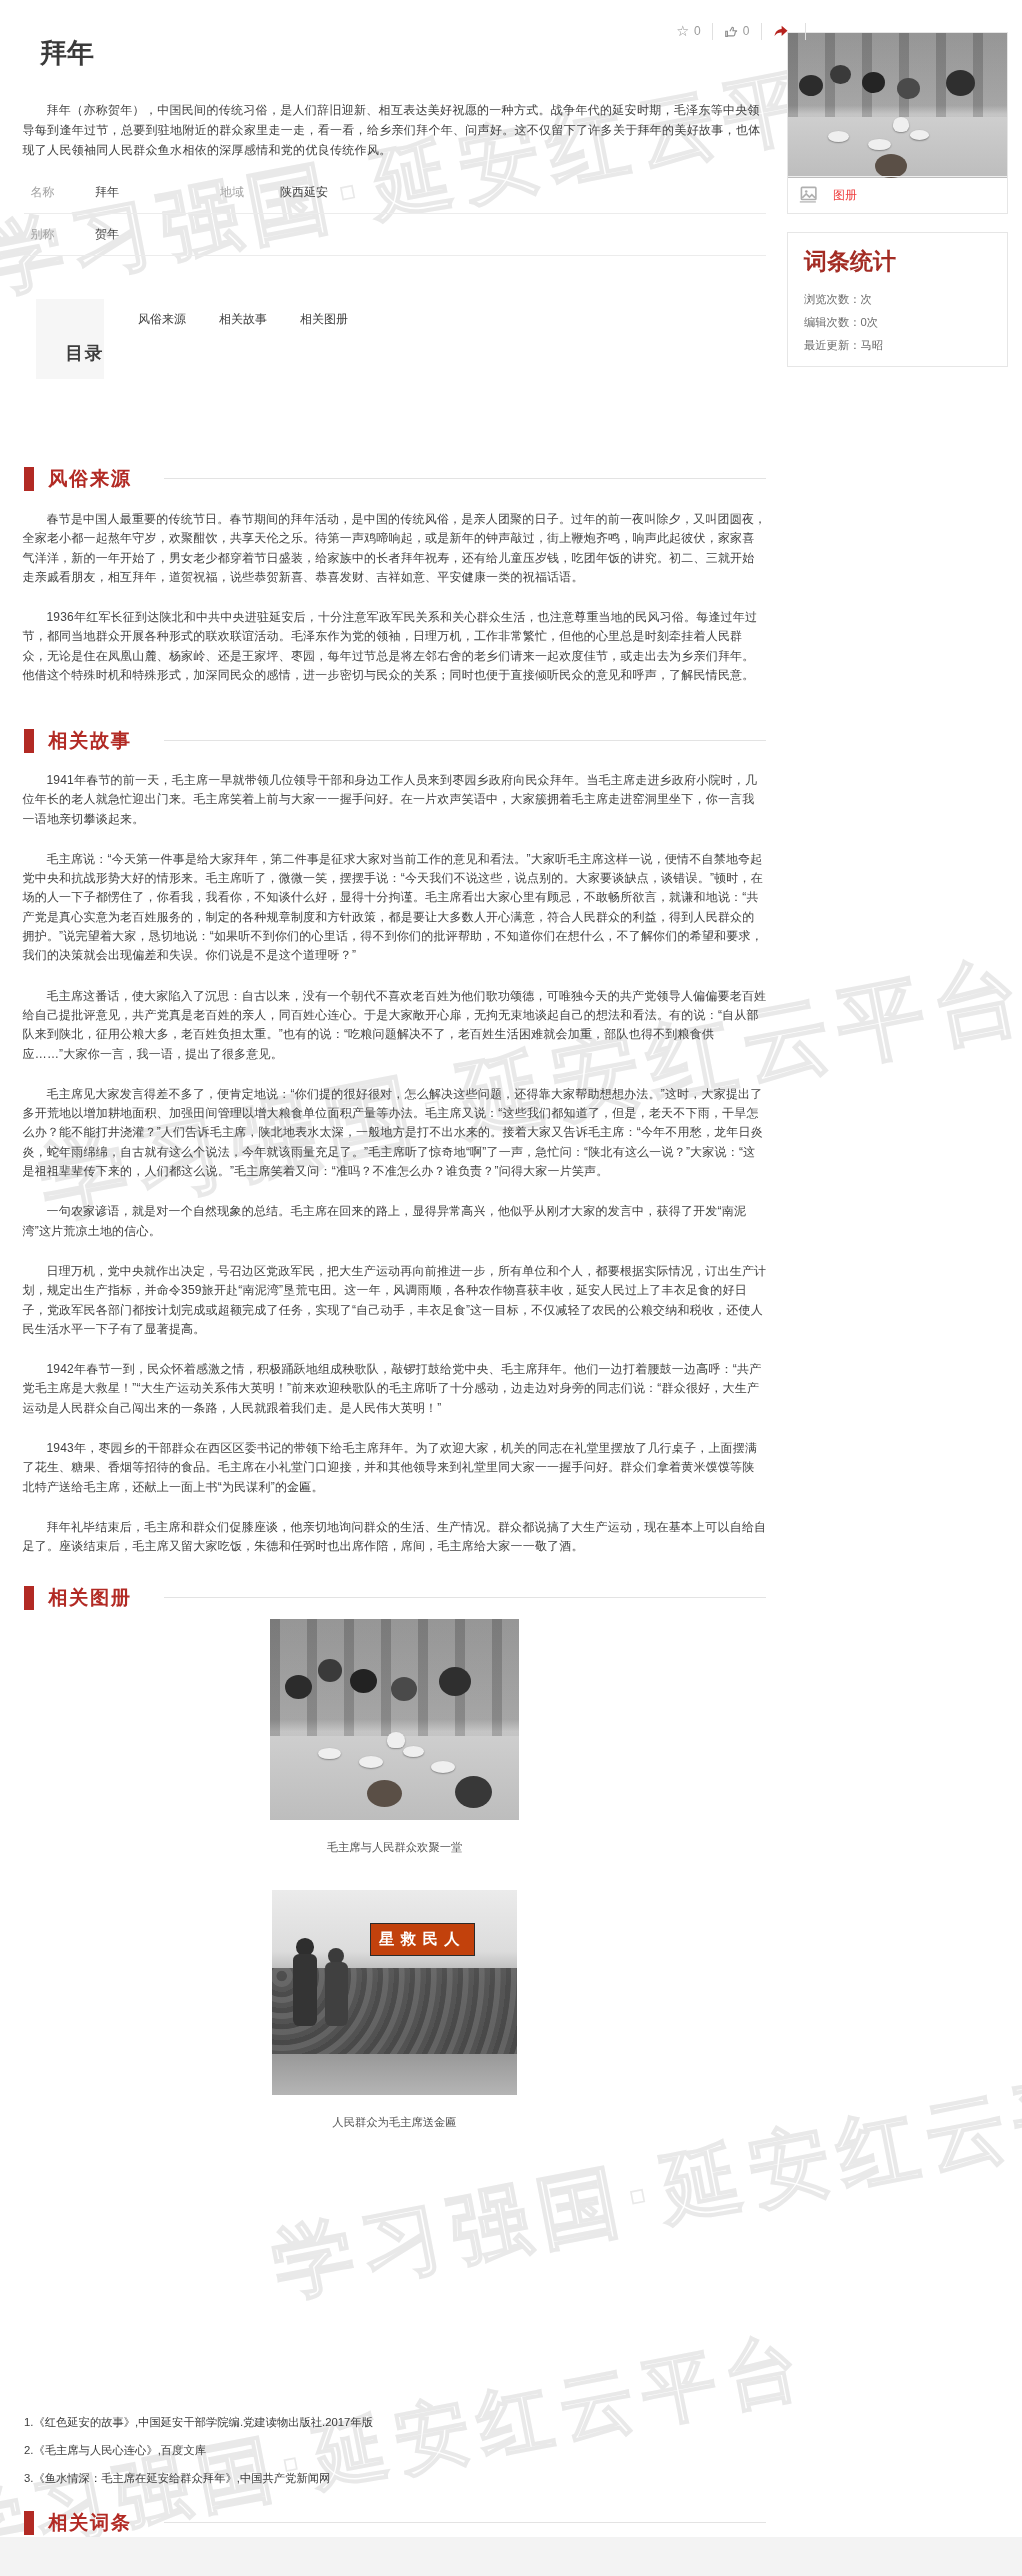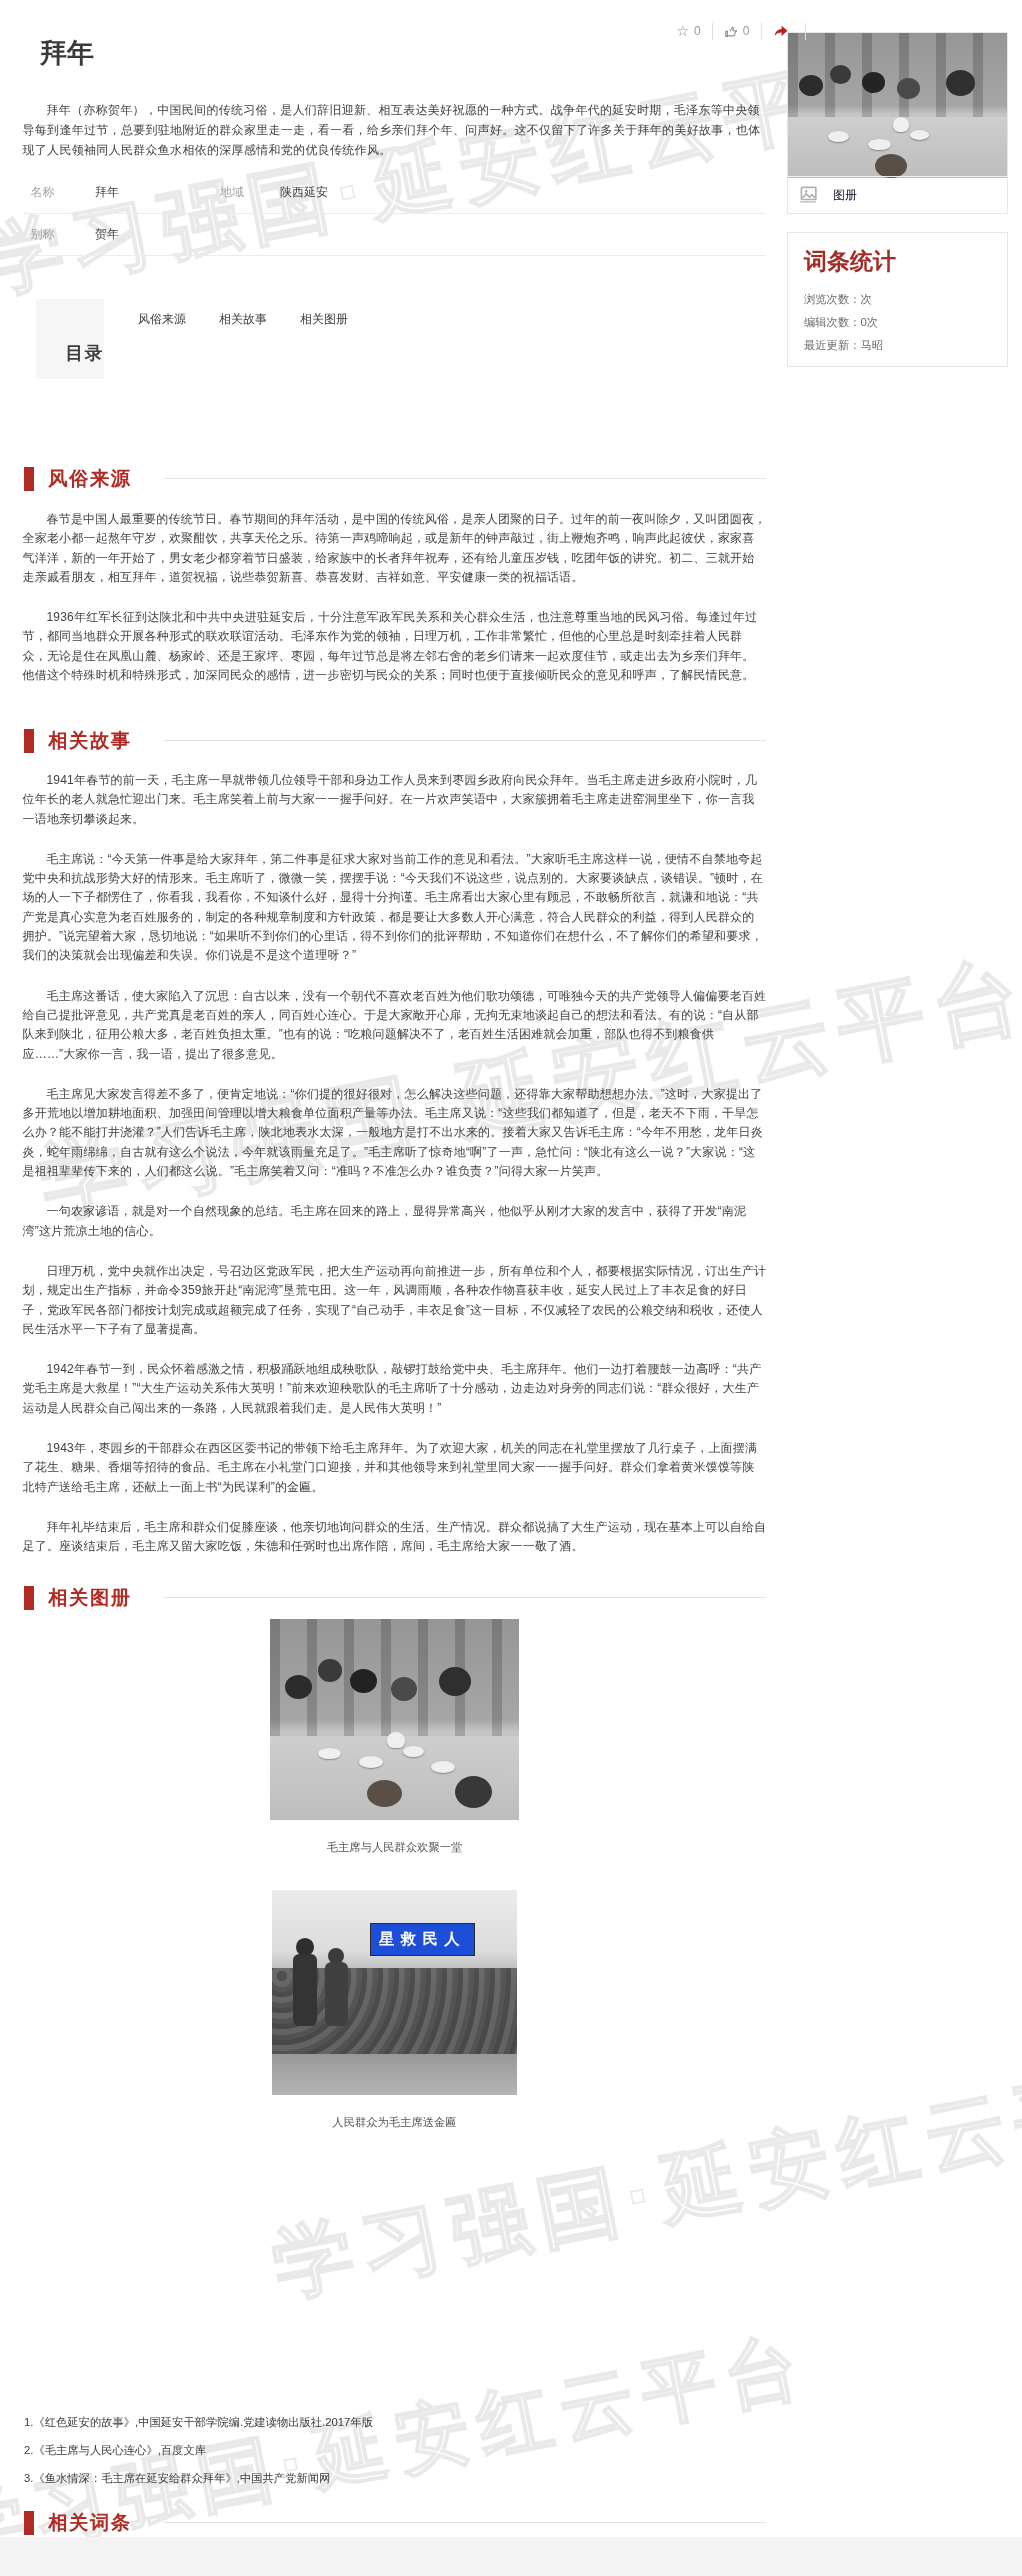--- a/index.html
+++ b/index.html
@@ -46,33 +46,33 @@
      background:linear-gradient(#969696 0%,#a9a9a9 50%,#cfcfcf 56%,#bdbdbd 100%);}
   .dinner-wall{position:absolute;left:0;top:0;right:0;height:58%;
      background:repeating-linear-gradient(90deg,rgba(50,50,50,.28) 0 9.7px,rgba(150,150,150,.18) 9.7px 37px);}
   .blob{position:absolute;border-radius:50%;}
   .bowl{position:absolute;border-radius:50%;background:#efefef;box-shadow:0 0.8px 1.6px rgba(0,0,0,.4);}
   .crowd-bg{position:absolute;inset:0;
      background:linear-gradient(#ebebeb 0%,#dcdcdc 30%,#a7a7a7 46%,#8d8d8d 72%,#b5b5b5 100%);}
   .crowd-band{position:absolute;left:0;right:0;top:38%;height:42%;
      background:repeating-radial-gradient(circle at 9.7px 8px,#3c3c3c 0 4.8px,#5b5b5b 5.6px 10.5px,#474747 11.3px 16px);
      opacity:.85;}
-  .plaque{position:absolute;background:#1d4ed8;border:1.6px solid #2a2a2a;display:flex;align-items:center;
+  .plaque{position:absolute;background:#c2410c;border:1.6px solid #2a2a2a;display:flex;align-items:center;
      justify-content:center;color:#fff;font-weight:bold;letter-spacing:6.4px;}
   
   .refs{position:absolute;left:24px;top:2408px;width:740px;z-index:1;font-size:11.3px;color:#3c3c3c;}
   .refs div{line-height:28px;}
   
   .card{position:absolute;left:787px;width:221px;border:0.8px solid #e6e6e6;background:#fff;z-index:1;box-sizing:border-box;}
   .card1{top:32px;height:182px;}
   .card1 .sb-photo{position:absolute;left:0;top:0;right:0;height:145px;overflow:hidden;}
   .gal-row{position:absolute;left:0;right:0;bottom:0;height:36px;border-top:0.8px solid #eee;
            display:flex;align-items:center;cursor:pointer;}
   .gal-row svg{margin-left:11.3px;}
-  .gal-row span{margin-left:14.5px;font-size:12px;color:#0f172a;}
+  .gal-row span{margin-left:14.5px;font-size:12px;color:#ef4444;}
   .card2{top:232px;height:135px;}
   .stats-title{margin:13px 0 11.3px 16px;font-size:23px;font-weight:bold;color:#a32c24;}
   .stat-line{margin-left:16px;font-size:11.3px;color:#6b6b6b;line-height:23px;}
   
   .footer{position:absolute;left:0;top:2537px;width:1022px;height:39px;background:#f3f3f3;z-index:1;}
 </style>
 </head>
 <body>
 
 <div class="page">

